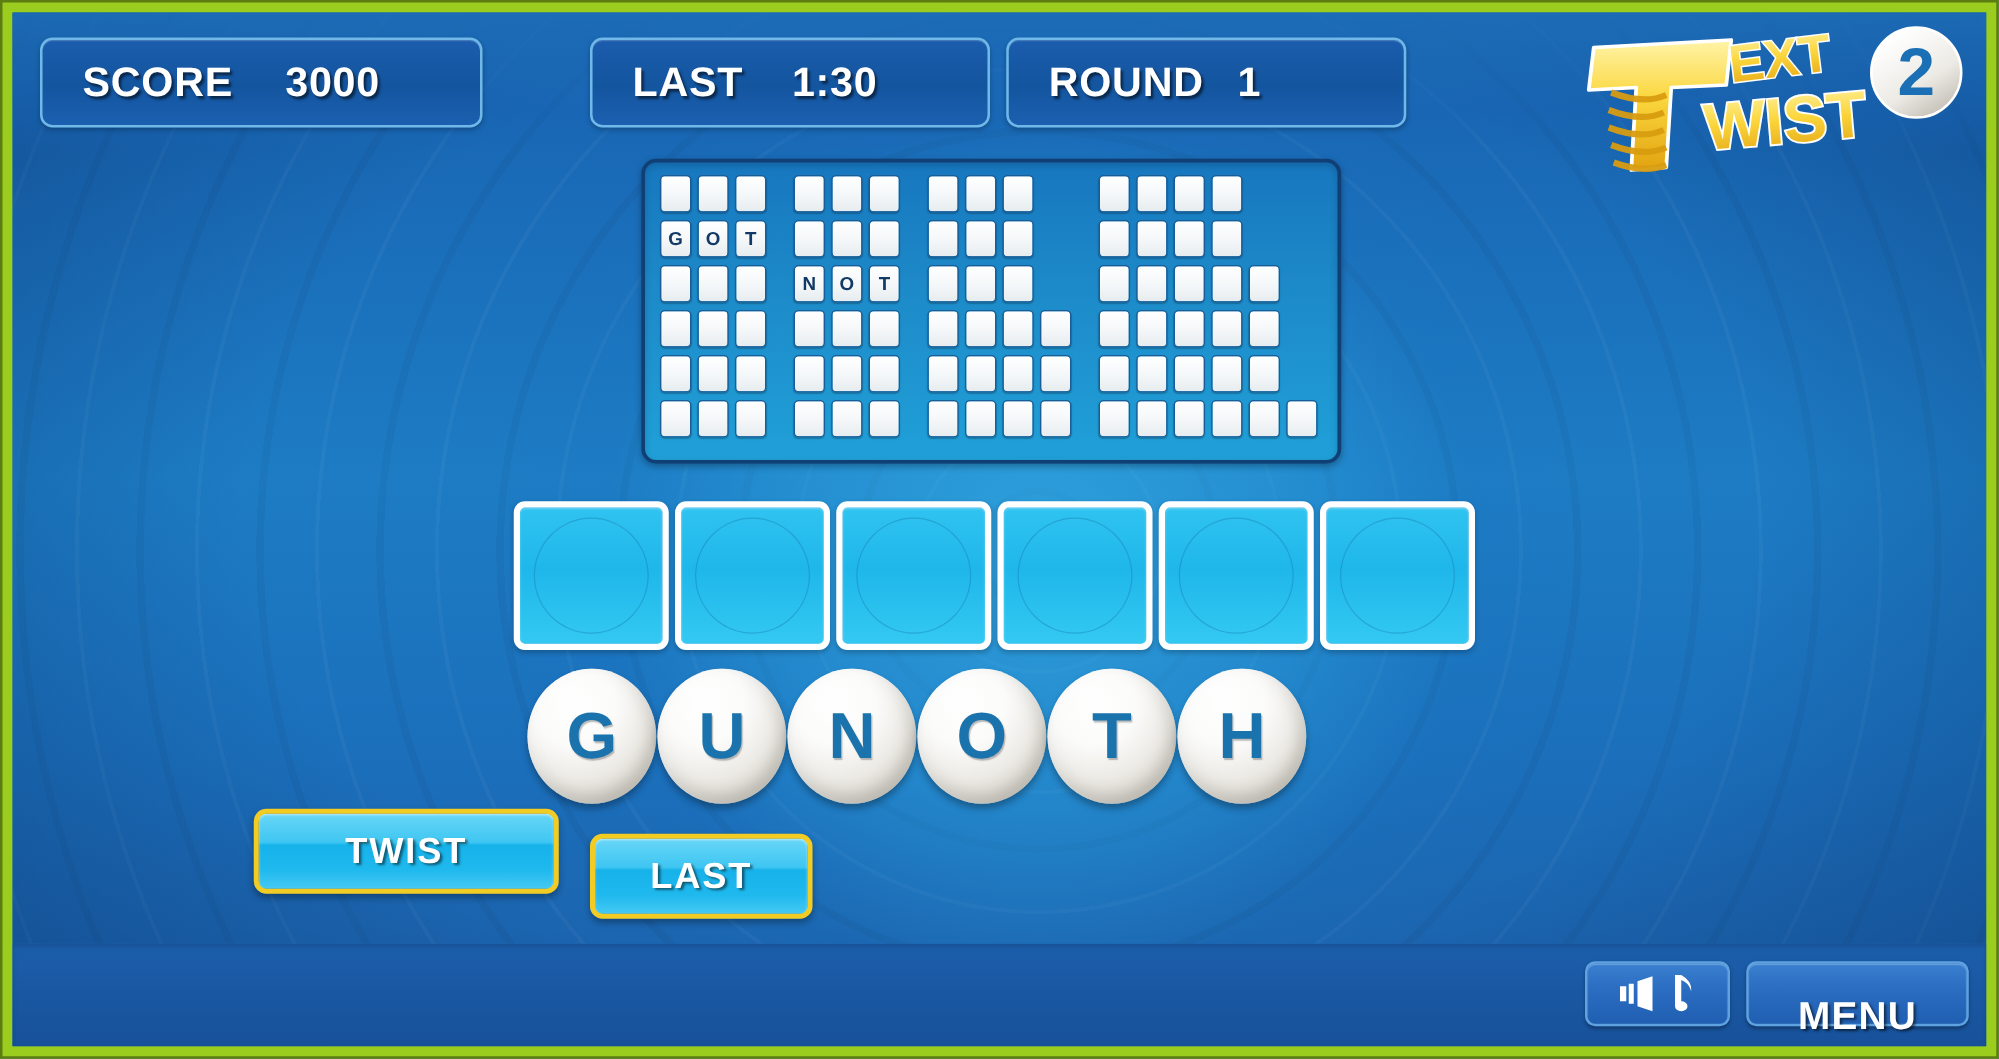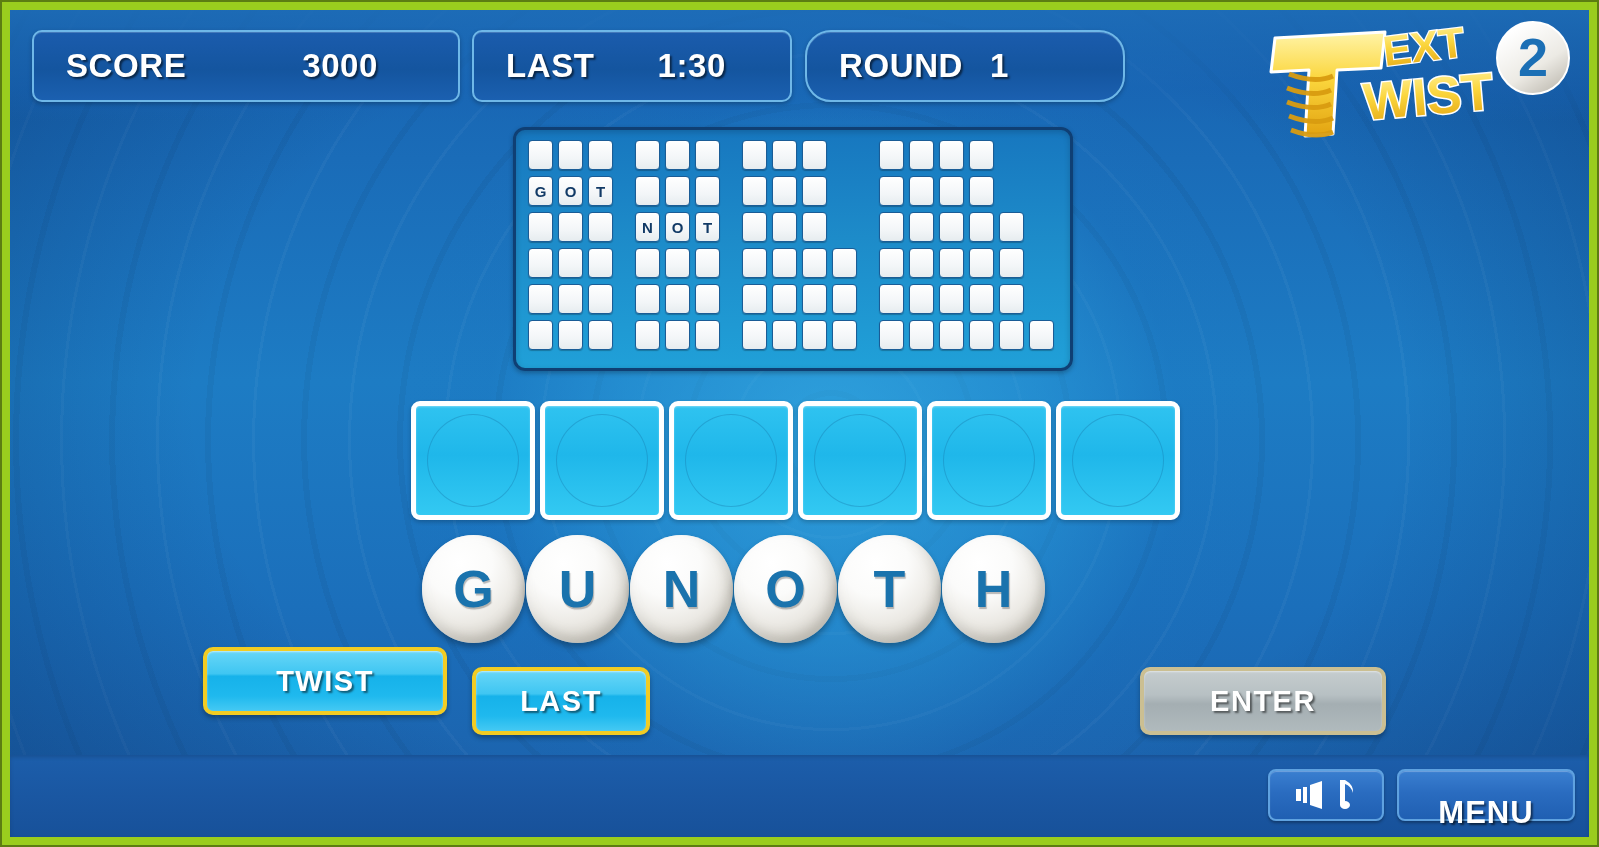--- a/index.html
+++ b/index.html
@@ -55,36 +55,36 @@
     background: linear-gradient(180deg, rgba(30,110,185,0.85) 0%, rgba(25,100,180,0.45) 70%, rgba(25,100,180,0.0) 100%);
   }
   .stat-panel {
     position: absolute; top: 20px; height: 72px;
     background: linear-gradient(180deg, #1b5cad 0%, #14559f 55%, #1b60b0 100%);
     border: 2px solid #6fb8e8;
     border-radius: 10px;
     box-shadow: inset 0 1px 0 rgba(255,255,255,0.18), 0 2px 4px rgba(0,0,0,0.25);
     display: flex; align-items: center;
   }
-  #score-panel { left: 22px;  width: 428px; }
+  #score-panel { left: 22px;  width: 354px; }
   #time-panel  { left: 462px; width: 320px; }
-  #round-panel { left: 795px; width: 320px; border-radius: 26px; }
+  #round-panel { left: 795px; width: 320px; }
 
   .stat-label, .stat-value {
     color: #ffffff;
     font-size: 33px;
     font-weight: bold;
     letter-spacing: 0.6px;
     text-shadow: 2px 2px 2px rgba(0,0,0,0.55);
     white-space: nowrap;
   }
   .stat-label { padding-left: 32px; }
   .stat-value { margin-left: auto; padding-right: 0; }
   #score-panel .stat-value { padding-right: 80px; }
-  #time-panel  .stat-value { padding-right: 64px; }
+  #time-panel  .stat-value { padding-right: 88px; }
   #round-panel .stat-value { padding-right: 114px; }
 
   
   #logo {
     position: absolute; right: 14px; top: 6px;
     width: 330px; height: 125px;
   }
   #logo svg { width: 100%; height: 100%; display: block; }
 
   
@@ -463,23 +463,20 @@
           <span class="ball-letter">H</span>
         </div>
       </div>
 
     <div class="btn btn-active" id="twist-button">
       <span>TWIST</span>
     </div>
     <div class="btn btn-active" id="last-button">
       <span>LAST</span>
     </div>
-    <div class="btn btn-disabled" id="enter-button">
-      <span>ENTER</span>
-    </div>
 
     <div id="bottombar">
       <div class="bottom-btn" id="sound-button">
         <span id="sound-icons">
           <svg width="34" height="30" viewBox="0 0 34 30">
             <rect x="1" y="9" width="5" height="12" fill="#ffffff"></rect>
             <rect x="8" y="7" width="4" height="16" fill="#ffffff"></rect>
             <path d="M15 5 L27 1 L27 29 L15 25 Z" fill="#ffffff"></path>
           </svg>
           <svg width="26" height="32" viewBox="0 0 26 32">

